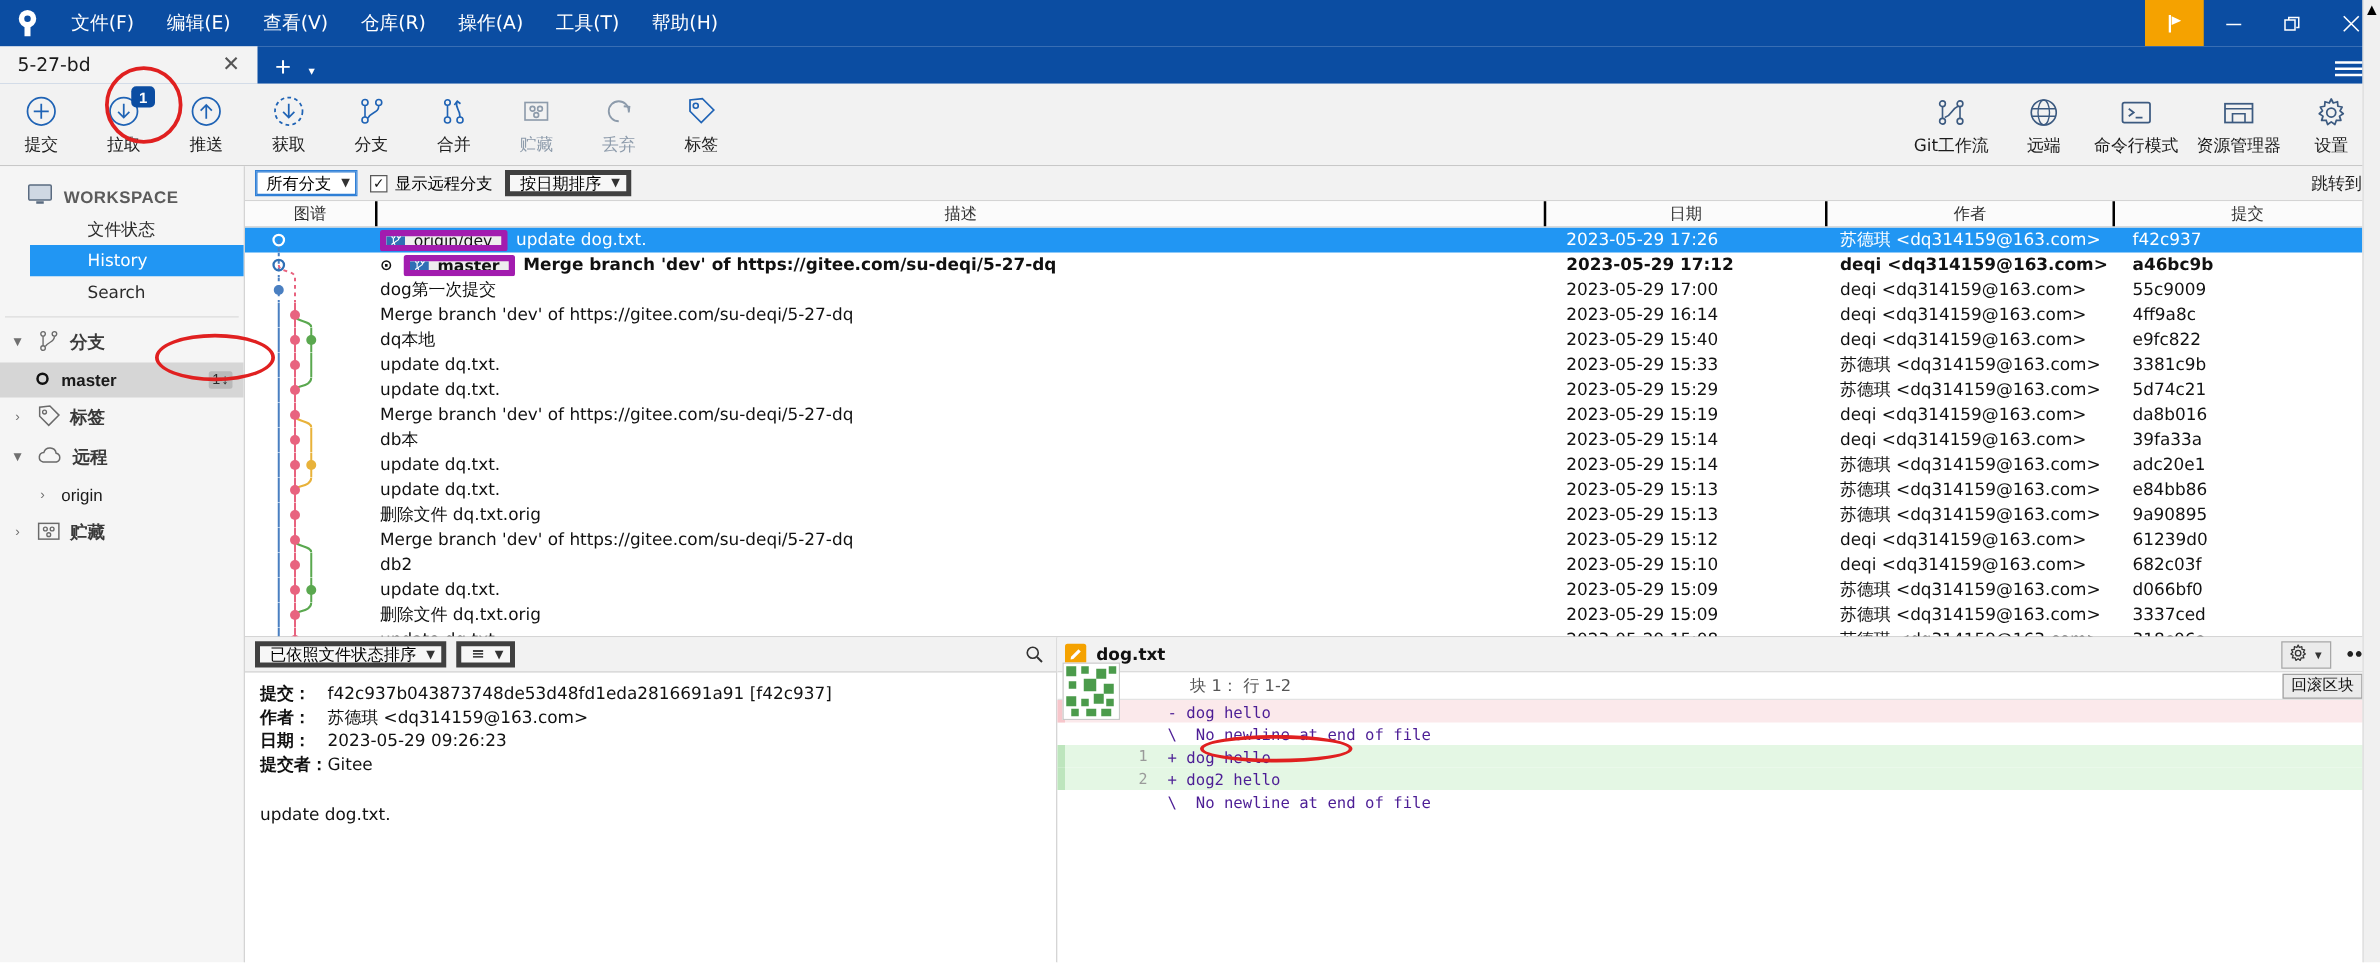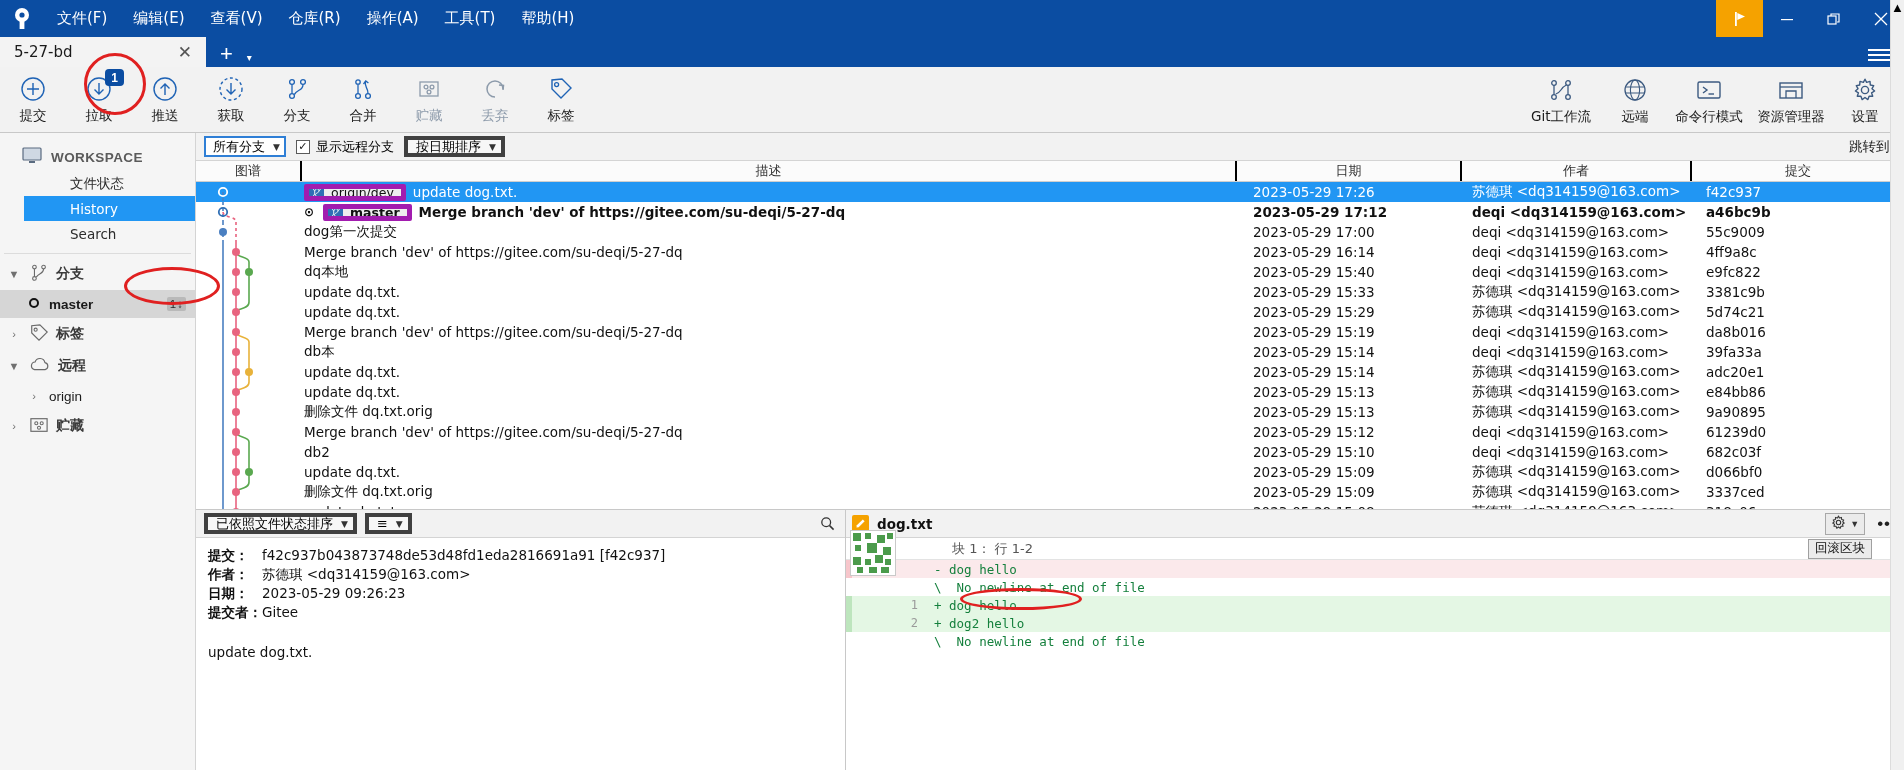--- a/index.html
+++ b/index.html
@@ -193,30 +193,30 @@
   .br-head-right { position: absolute; right: 6px; display: flex; align-items: center; gap: 12px; }
   .gearbtn { height: 22px; border: 1px solid #a8a8a8; background: #ebebeb; display: flex; align-items: center; gap: 4px; padding: 0 5px; }
   .dots { font-size: 17px; letter-spacing: 1px; color: #222; line-height: 1; }
 
   .hunkbar {
     height: 22px; flex: 0 0 22px; display: flex; align-items: center;
     background: #fff; border-bottom: 1px solid #e3e3e3; position: relative; padding-left: 106px;
     font-size: 13px; color: #555; font-family: "DejaVu Sans", sans-serif;
   }
   .revbtn {
-    position: absolute; right: 32px; height: 20px; border: 1px solid #a0a0a0; background: #ebebeb;
+    position: absolute; right: 14px; height: 20px; border: 1px solid #a0a0a0; background: #ebebeb;
     display: flex; align-items: center; padding: 0 6px; font-size: 12.5px; color: #111;
   }
   .difflines { flex: 1 1 auto; font-family: "DejaVu Sans Mono", monospace; font-size: 12.5px; position: relative; }
   .dline { height: 18px; display: flex; align-items: center; }
   .dline.del { background: #fbe9eb; }
   .dline.add { background: #e4f7e4; }
   .ln { width: 36px; flex: 0 0 36px; text-align: right; padding-right: 6px; color: #9a9a9a; font-size: 12px; }
   .ln2 { width: 36px; flex: 0 0 36px; text-align: right; padding-right: 6px; color: #9a9a9a; font-size: 12px; }
-  .dtext { padding-left: 10px; color: #15803d; white-space: pre; }
+  .dtext { padding-left: 10px; color: #4c1d95; white-space: pre; }
   .gut { width: 6px; flex: 0 0 6px; height: 100%; }
   .dline.del .gut { background: #f7c6cb; }
   .dline.add .gut { background: #bde5bd; }
 
   .annot { position: absolute; border: 3px solid #e02020; border-radius: 50%; pointer-events: none; }
   .scrollcorner { position:absolute; right:0; top:0; width:14px; bottom:0; background:#f0f0f0; border-left:1px solid #dcdcdc;}
 </style>
 </head>
 <body>
 

